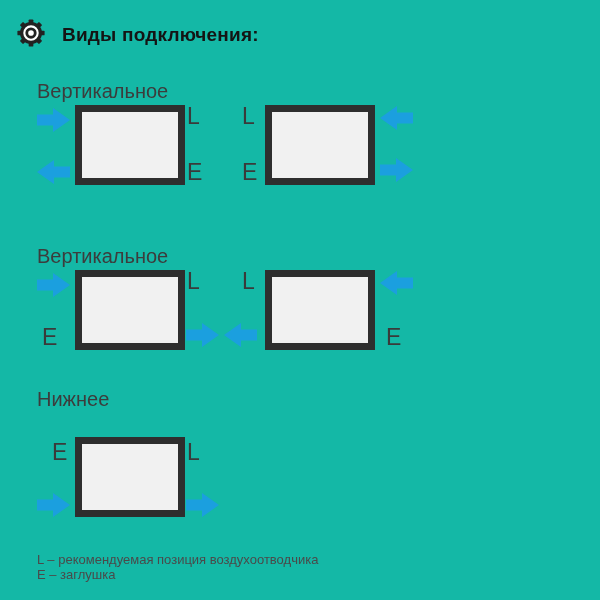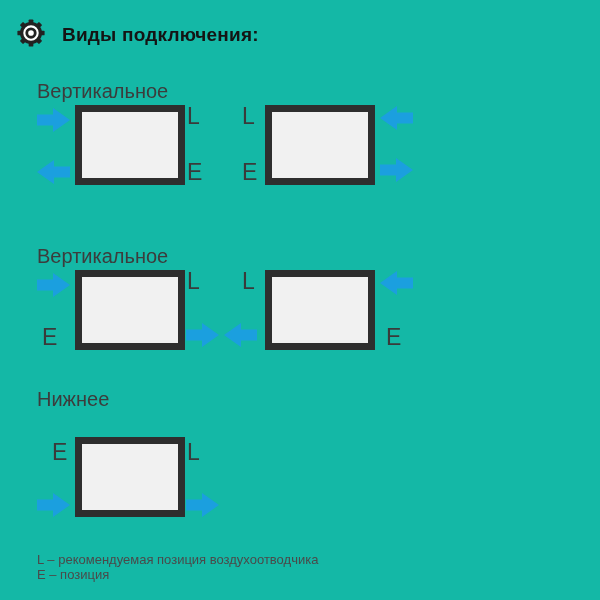--- a/index.html
+++ b/index.html
@@ -100,15 +100,15 @@
     <div class="radiator" style="left:75px;top:437px"></div>
     <svg class="arrow" style="left:37px;top:493px" viewBox="0 0 33 24">
         <polygon points="0,6.5 16,6.5 16,0 33,12 16,24 16,17.5 0,17.5"></polygon>
       </svg>
     <svg class="arrow" style="left:186px;top:493px" viewBox="0 0 33 24">
         <polygon points="0,6.5 16,6.5 16,0 33,12 16,24 16,17.5 0,17.5"></polygon>
       </svg>
   </div>
 
   <div class="legend-line" style="top:553px">L – рекомендуемая позиция воздухоотводчика</div>
-  <div class="legend-line" style="top:568px">E – позиция</div>
+  <div class="legend-line" style="top:568px">E – заглушка</div>
 
 </div>
 
 </body></html>

